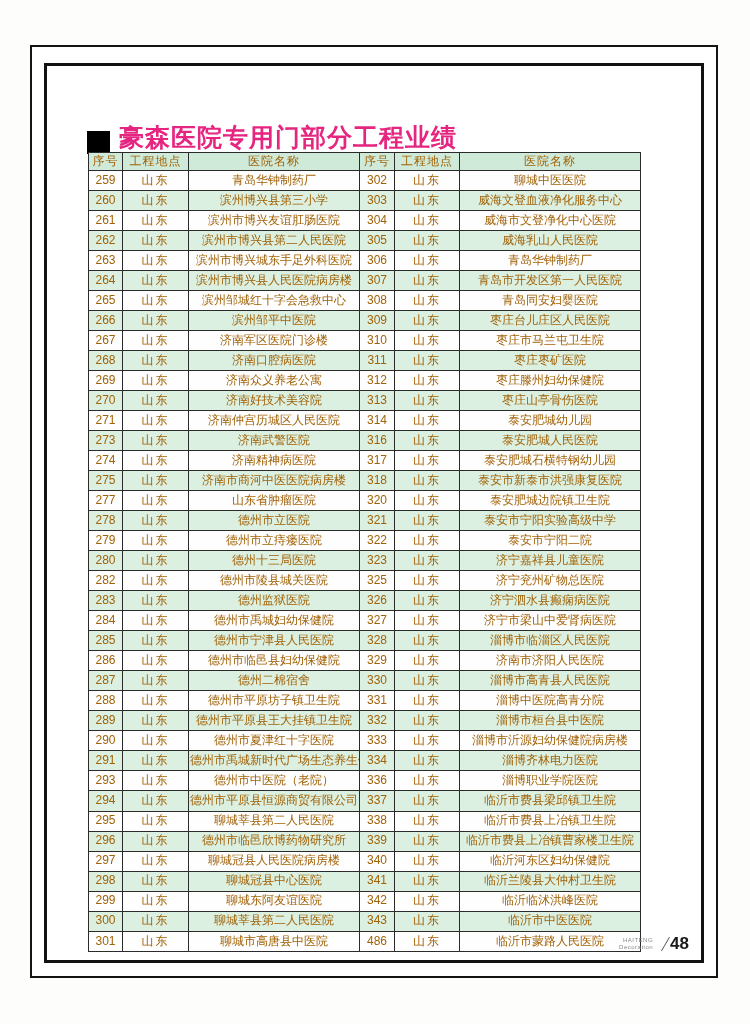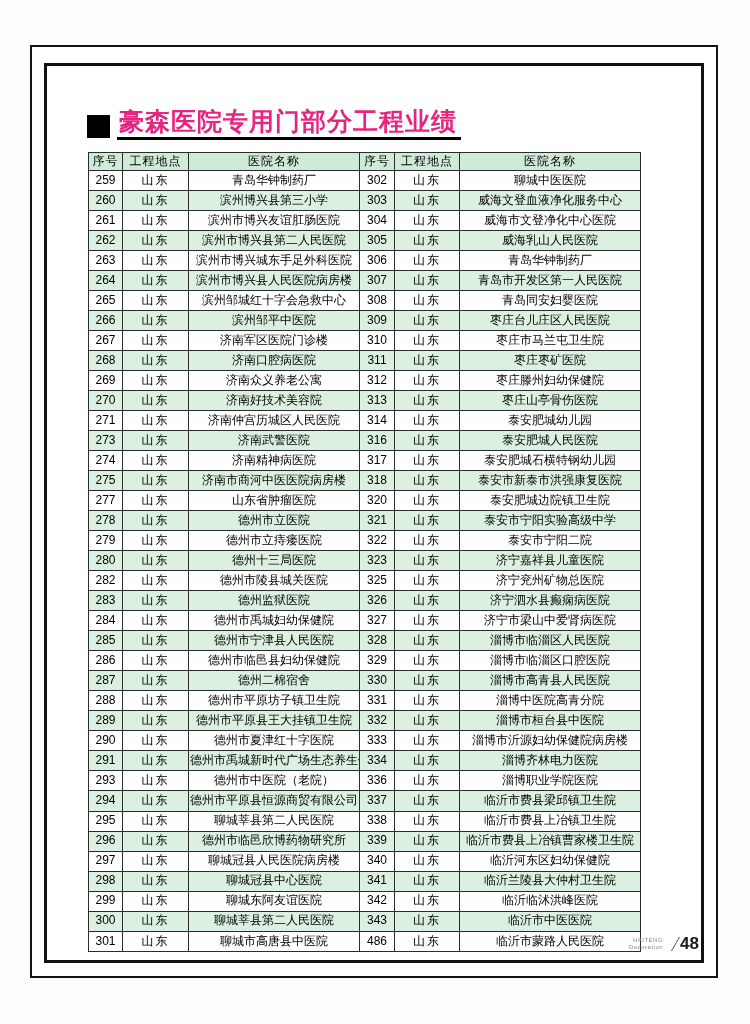--- a/index.html
+++ b/index.html
@@ -25,21 +25,21 @@
     left: 12px;
     top: 16px;
     width: 654px;
     height: 894px;
     border: 3px solid #111;
     background: #fff;
   }
   .title-block {
     position: absolute;
     left: 40px;
-    top: 40px;
+    top: 56px;
     height: 34px;
     display: flex;
     align-items: flex-end;
     justify-content: flex-end;
   }
   .title-bullet {
     width: 23px;
     height: 23px;
     background: #000;
     margin-right: 7px;
@@ -57,21 +57,21 @@
   }
   table.project-table {
     position: absolute;
     left: 41px;
     top: 86px;
     width: 552px;
     height: 800px;
     border-collapse: collapse;
     table-layout: fixed;
     font-size: 12px;
-    color: #000000;
+    color: #a16207;
   }
   table.project-table th,
   table.project-table td {
     border: 1px solid #2b2b2b;
     text-align: center;
     vertical-align: middle;
     padding: 0 1px;
     height: 17px;
     line-height: 1.1;
     white-space: nowrap;
@@ -90,21 +90,21 @@
   }
   .col-seq   { width: 34px; }
   .col-loc   { width: 66px; }
   .col-name  { width: 171px; }
   .col-seq2  { width: 35px; }
   .col-loc2  { width: 65px; }
   .col-name2 { width: 181px; }
   td[data-name="cell-location"] { letter-spacing: 2px; }
   .footer {
     position: absolute;
-    right: 2px;
+    right: 12px;
     bottom: 6px;
     display: flex;
     align-items: center;
     gap: 2px;
   }
   .footer .brand {
     font-size: 6px;
     color: #8a8a8a;
     text-align: right;
     line-height: 1.2;
@@ -345,21 +345,21 @@
             <td data-name="cell-seq">328</td>
             <td data-name="cell-location">山东</td>
             <td data-name="cell-hospital">淄博市临淄区人民医院</td>
           </tr>
           <tr data-name="table-row">
             <td data-name="cell-seq">286</td>
             <td data-name="cell-location">山东</td>
             <td data-name="cell-hospital">德州市临邑县妇幼保健院</td>
             <td data-name="cell-seq">329</td>
             <td data-name="cell-location">山东</td>
-            <td data-name="cell-hospital">淄博市临淄区口腔医院</td>
+            <td data-name="cell-hospital">济南市济阳人民医院</td>
           </tr>
           <tr data-name="table-row">
             <td data-name="cell-seq">287</td>
             <td data-name="cell-location">山东</td>
             <td data-name="cell-hospital">德州二棉宿舍</td>
             <td data-name="cell-seq">330</td>
             <td data-name="cell-location">山东</td>
             <td data-name="cell-hospital">淄博市高青县人民医院</td>
           </tr>
           <tr data-name="table-row">

